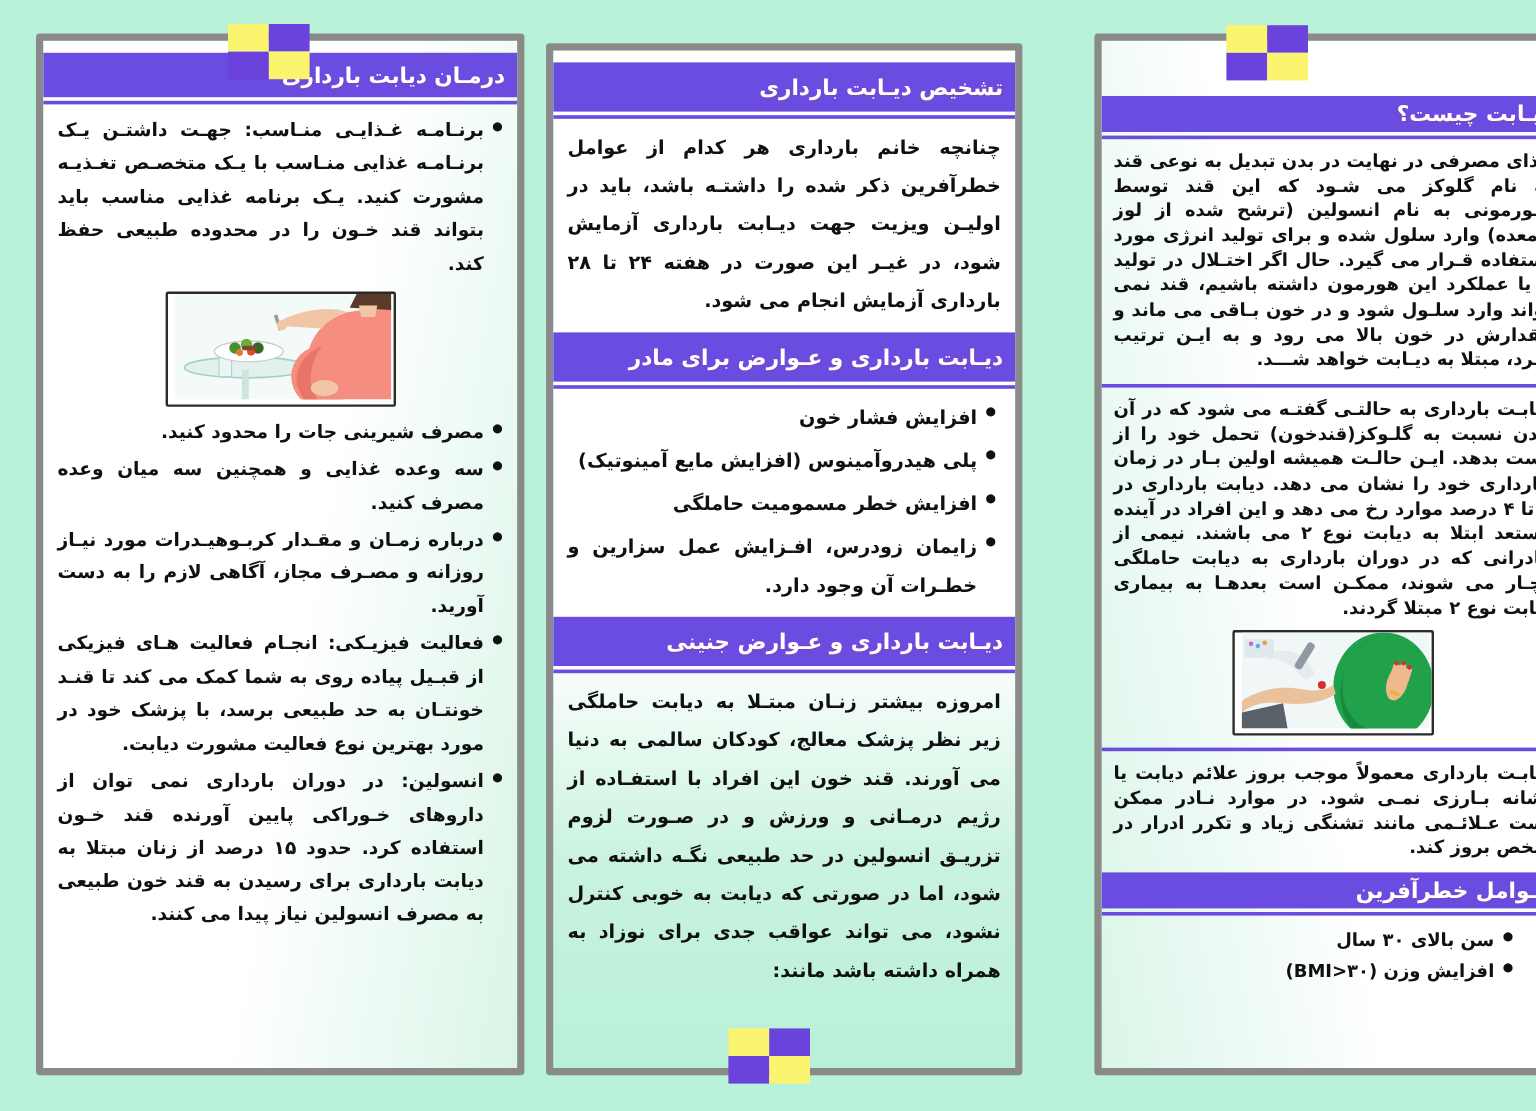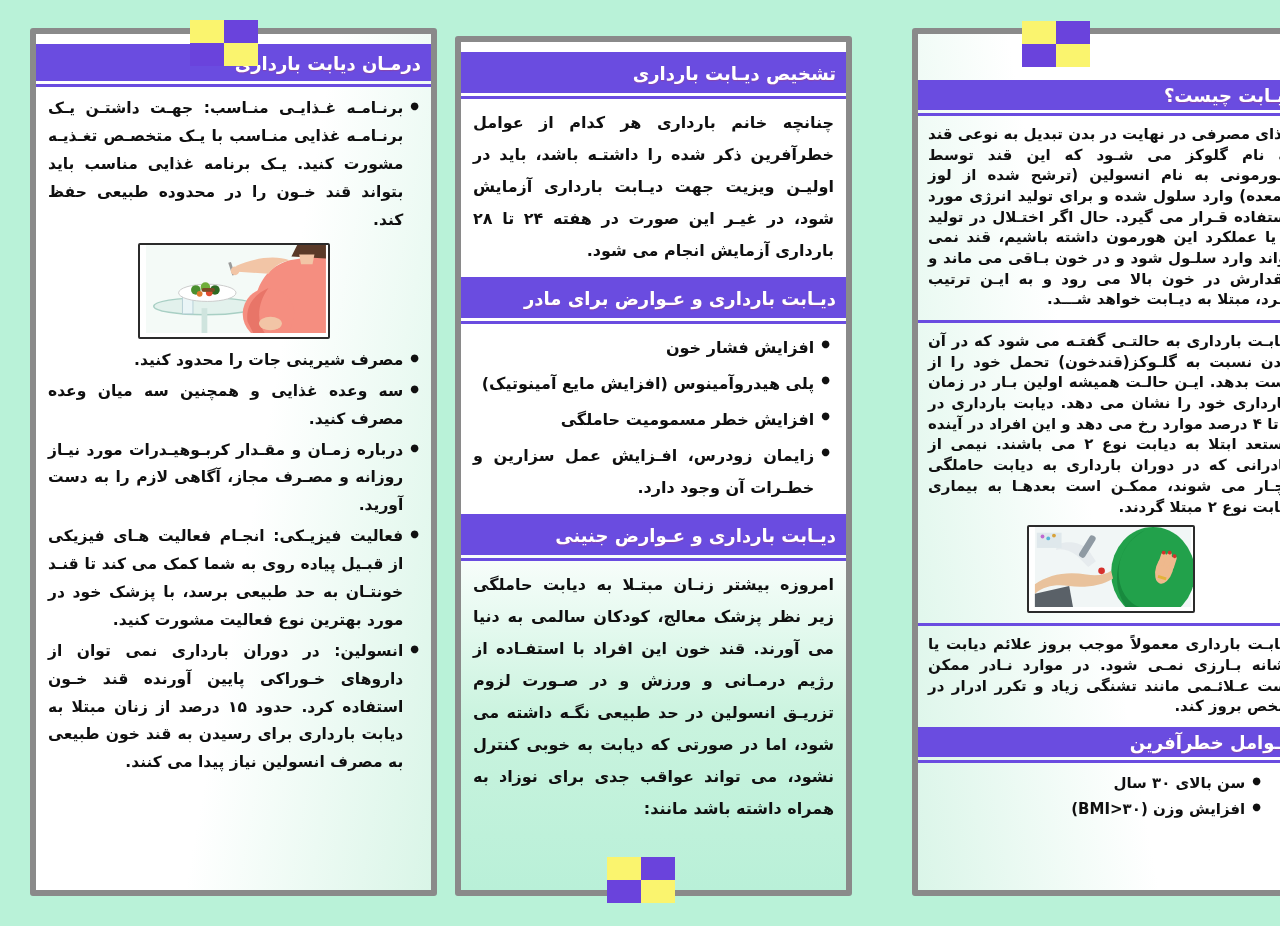--- a/index.html
+++ b/index.html
@@ -121,21 +121,21 @@
       <div class="bullet-item">
         <span class="dot">●</span>
         <span class="btext">سه وعده غذایی و همچنین سه میان وعده مصرف کنید.</span>
       </div>
       <div class="bullet-item">
         <span class="dot">●</span>
         <span class="btext">درباره زمـان و مقـدار کربـوهیـدرات مورد نیـاز روزانه و مصـرف مجاز، آگاهی لازم را به دست آورید.</span>
       </div>
       <div class="bullet-item">
         <span class="dot">●</span>
-        <span class="btext">فعالیت فیزیـکی: انجـام فعالیت هـای فیزیکی از قبـیل پیاده روی به شما کمک می کند تا قنـد خونتـان به حد طبیعی برسد، با پزشک خود در مورد بهترین نوع فعالیت مشورت کنید.</span>
+        <span class="btext">فعالیت فیزیـکی: انجـام فعالیت هـای فیزیکی از قبـیل پیاده روی به شما کمک می کند تا قنـد خونتـان به حد طبیعی برسد، با پزشک خود در مورد بهترین نوع فعالیت مشورت دیابت.</span>
       </div>
       <div class="bullet-item">
         <span class="dot">●</span>
         <span class="btext">انسولین: در دوران بارداری نمی توان از داروهای خـوراکی پایین آورنده قند خـون استفاده کرد. حدود ۱۵ درصد از زنان مبتلا به دیابت بارداری برای رسیدن به قند خون طبیعی به مصرف انسولین نیاز پیدا می کنند.</span>
       </div>
     </section>
   <section class="panel" id="panel-middle" dir="rtl">
       <div class="hdr-wrap">
         <div class="hdr">تشخیص دیـابت بارداری</div>
         <div class="hdr-line"></div>

